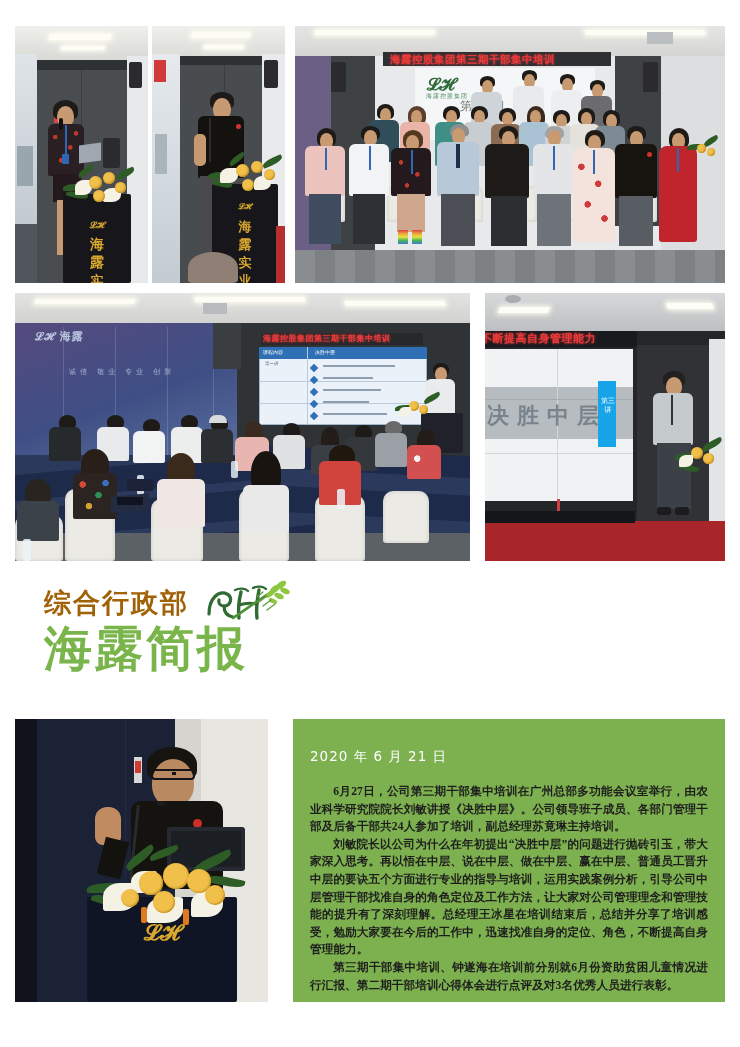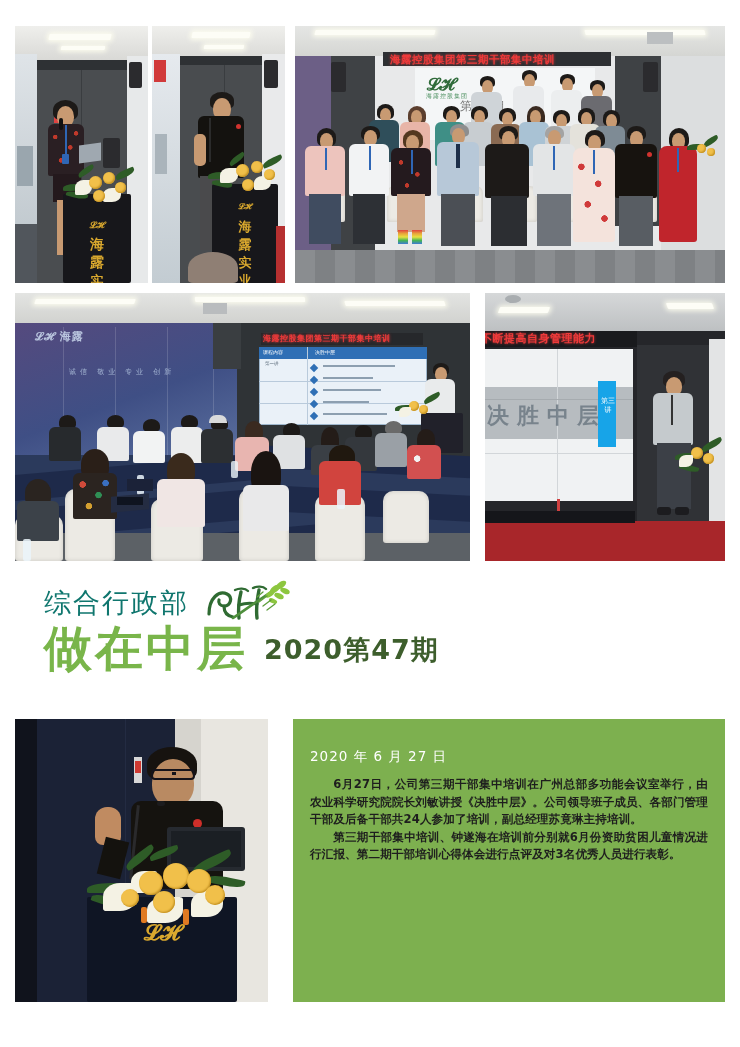--- a/index.html
+++ b/index.html
@@ -48,34 +48,34 @@
   .podium .mark { position: absolute; color: #d9a82e; font-weight: bold; text-align: center; width: 100%; }
 
   .banner-red {
     position: absolute; color: #ef3a3a; font-weight: 700;
     letter-spacing: .5px; white-space: nowrap; text-shadow: 0 0 3px rgba(255,60,60,.8);
   }
 
   
   .masthead { position: absolute; left: 0; top: 568px; width: 740px; height: 135px; }
   .dept-line { position: absolute; left: 44px; top: 12px; display: flex; align-items: center; gap: 12px; }
-  .dept-text { font-size: 27px; font-weight: 400; color: #0f766e; letter-spacing: 2px; }
+  .dept-text { font-size: 27px; font-weight: 700; color: #a16207; letter-spacing: 2px; }
   .logo-wrap { width: 96px; height: 46px; position: relative; }
   .brief-line { position: absolute; left: 44px; top: 56px; display: flex; align-items: flex-end; gap: 16px; }
   .brief-text { font-size: 48px; font-weight: 700; color: #79b54a; letter-spacing: 3px; line-height: 1; }
   .issue-text { font-size: 27px; font-weight: 700; color: #3d5e2c; letter-spacing: 1px; padding-bottom: 4px; }
 
   
   .article {
     position: absolute; left: 293px; top: 719px; width: 432px; height: 283px;
     background: #7db04f; padding: 16px 17px 14px 17px;
   }
   .art-title { font-size: 17.5px; font-weight: 700; color: #ffffff; letter-spacing: .4px; line-height: 1.2; }
   .art-date { font-size: 13.5px; color: #ffffff; margin-top: 13px; letter-spacing: 1px; }
-  .art-body { margin-top: 10px; }
+  .art-body { margin-top: 17px; font-family: Liberation Serif, serif; }
   .art-p {
     font-size: 11.6px; line-height: 1.52; color: #1e1e1e; font-weight: 700;
     text-align: justify; text-indent: 2em; letter-spacing: .1px;
   }
 </style>
 </head>
 <body>
 
 <div class="page">
 
@@ -544,22 +544,21 @@
           <g stroke="#5c9e3a" stroke-width="1.3" stroke-linecap="round" fill="none">
             <path d="M66 16 L58 22"></path>
               <path d="M70 20 L62 26"></path>
               <path d="M74 24 L66 30"></path>
             <path d="M62 12 L56 17"></path>
           </g>
         </svg>
       </span>
     </div>
     <div class="brief-line">
-      <span class="brief-text">做在中层</span>
-      <span class="issue-text">2020第47期</span>
+      <span class="brief-text">海露简报</span>
     </div>
   </div>
 
   <div class="photo" style="left:15px; top:719px; width:253px; height:283px;">
     <div class="scene" style="background:#161b2c;">
       <div style="position:absolute; left:0; top:0; width:22px; height:283px; background:#10131c;"></div>
       <div style="position:absolute; left:22px; top:0; width:138px; height:283px; background:#1b2236;"></div>
       <div style="position:absolute; left:110px; top:0; width:1px; height:283px; background:#232b42;"></div>
       <div style="position:absolute; left:160px; top:0; width:93px; height:283px; background:#e8e6e0;"></div>
       <div style="position:absolute; left:160px; top:0; width:26px; height:283px; background:#d6d4ce;"></div>
@@ -604,20 +603,21 @@
         <div class="rose" style="left:66px;  top:44px; width:22px; height:22px;"></div>
         <div class="rose" style="left:118px; top:38px; width:20px; height:20px;"></div>
         <div class="rose" style="left:34px;  top:42px; width:18px; height:18px;"></div>
         <div style="position:absolute; left:54px; top:60px; width:6px; height:16px; background:#e07a22; border-radius:2px;"></div>
         <div style="position:absolute; left:96px; top:62px; width:6px; height:16px; background:#e07a22; border-radius:2px;"></div>
       </div>
     </div>
   </div>
 
   <div class="article">
-    <div class="art-date">2020 年 6 月 27 日</div>
+    <div class="art-date">2020 年 6 月 21 日</div>
     <div class="art-body">
       <p class="art-p">6月27日，公司第三期干部集中培训在广州总部多功能会议室举行，由农业科学研究院院长刘敏讲授《决胜中层》。公司领导班子成员、各部门管理干部及后备干部共24人参加了培训，副总经理苏竟琳主持培训。</p>
+      <p class="art-p">刘敏院长以公司为什么在年初提出“决胜中层”的问题进行抛砖引玉，带大家深入思考。再以悟在中层、说在中层、做在中层、赢在中层、普通员工晋升中层的要诀五个方面进行专业的指导与培训，运用实践案例分析，引导公司中层管理干部找准自身的角色定位及工作方法，让大家对公司管理理念和管理技能的提升有了深刻理解。总经理王冰星在培训结束后，总结并分享了培训感受，勉励大家要在今后的工作中，迅速找准自身的定位、角色，不断提高自身管理能力。</p>
       <p class="art-p">第三期干部集中培训、钟遂海在培训前分别就6月份资助贫困儿童情况进行汇报、第二期干部培训心得体会进行点评及对3名优秀人员进行表彰。</p>
     </div>
   </div>
 
 </div>
 
 </body></html>

